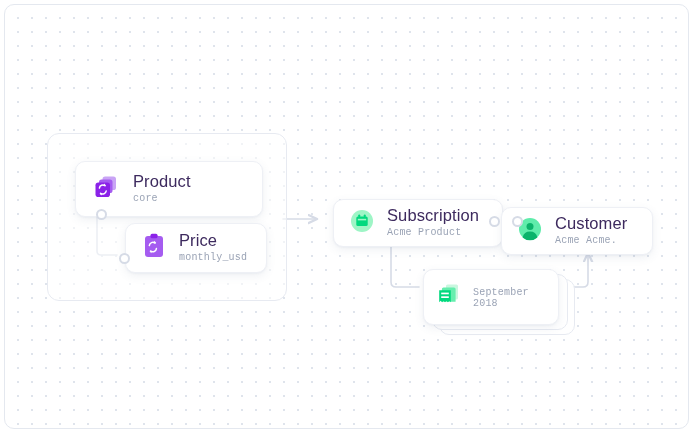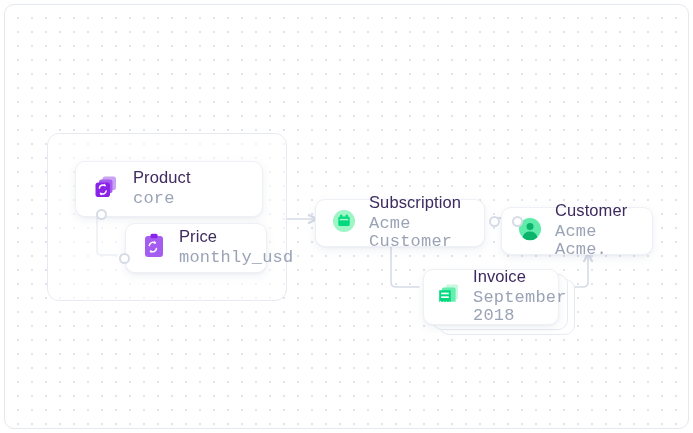--- a/index.html
+++ b/index.html
@@ -38,27 +38,27 @@
     display:flex;align-items:center;
     padding:0 16px;
     gap:13px;
   }
   .card-text{display:flex;flex-direction:column;justify-content:center;line-height:1.08;}
   .card-title{
     font-size:16.5px;font-weight:400;color:#3d2a5e;letter-spacing:0.1px;
     font-family:"Liberation Sans",sans-serif;
   }
   .card-sub{
-    font-size:17px;color:#9aa3b5;margin-top:3px;letter-spacing:0.2px;
+    font-size:10px;color:#9aa3b5;margin-top:3px;letter-spacing:0.2px;
     font-family:"Liberation Mono",monospace;
   }
 
   #card-product{left:70px;top:156px;width:188px;height:56px;}
   #card-price{left:120px;top:218px;width:142px;height:50px;}
-  #card-subscription{left:310px;top:194px;width:170px;height:48px;}
+  #card-subscription{left:328px;top:194px;width:170px;height:48px;}
   #card-customer{left:496px;top:202px;width:152px;height:48px;}
 
   
   #invoice-stack{position:absolute;left:418px;top:264px;width:160px;height:60px;}
   .stack-ghost{
     position:absolute;box-sizing:border-box;
     width:136px;height:56px;
     background:#ffffff;border:1px solid #e7eaf1;border-radius:10px;
   }
   #ghost-3{left:16px;top:10px;}
@@ -153,21 +153,21 @@
       <svg width="24" height="24" viewBox="0 0 24 24">
         <circle cx="12" cy="12" r="11" fill="#9ef5c6"></circle>
         <rect x="6.3" y="7.4" width="11.4" height="9.6" rx="1.6" fill="#00d97e"></rect>
         <rect x="7.8" y="9.8" width="8.4" height="1.6" fill="#9ef5c6"></rect>
         <rect x="8.3" y="5.4" width="1.9" height="3.4" rx="0.9" fill="#00d97e"></rect>
         <rect x="13.8" y="5.4" width="1.9" height="3.4" rx="0.9" fill="#00d97e"></rect>
       </svg>
     </span>
     <span class="card-text">
       <span class="card-title">Subscription</span>
-      <span class="card-sub">Acme Customer</span>
+      <span class="card-sub">Acme Product</span>
     </span>
   </div>
 
   <div class="card" id="card-customer">
     <span class="icon">
       <svg width="24" height="24" viewBox="0 0 24 24">
         <circle cx="12" cy="12" r="11" fill="#5fecab"></circle>
         <circle cx="12" cy="9.4" r="3.5" fill="#0bb36b"></circle>
         <path d="M4.6,20.4 a7.6,7.6 0 0 1 14.8,0 a11,11 0 0 1 -14.8,0 z" fill="#0bb36b"></path>
       </svg>
@@ -185,21 +185,20 @@
       <span class="icon">
         <svg width="26" height="26" viewBox="0 0 26 26">
           <rect x="10" y="2.5" width="12" height="15" rx="1.6" fill="#c9f7df"></rect>
           <path d="M7.5,5.5 h10.5 a1.6,1.6 0 0 1 1.6,1.6 v12.6 h-13.7 v-12.6 a1.6,1.6 0 0 1 1.6,-1.6 z" fill="#66eeae"></path>
           <path d="M3.2,8.2 h11.6 v12.1 l-1.45,-1.5 l-1.45,1.5 l-1.45,-1.5 l-1.45,1.5 l-1.45,-1.5 l-1.45,1.5 l-1.45,-1.5 l-1.45,1.5 z" fill="#00d97e"></path>
           <rect x="5.2" y="10.6" width="7.6" height="1.7" fill="#ffffff"></rect>
           <rect x="5.2" y="14.3" width="7.6" height="1.7" fill="#ffffff"></rect>
         </svg>
       </span>
       <span class="card-text">
-        <span class="card-title">Invoice</span>
         <span class="card-sub">September 2018</span>
       </span>
     </div>
   </div>
 
   <div class="conn-dot" id="dot-product"></div>
   <div class="conn-dot" id="dot-price"></div>
   <div class="conn-dot" id="dot-sub-right"></div>
   <div class="conn-dot" id="dot-cust-left"></div>
 

